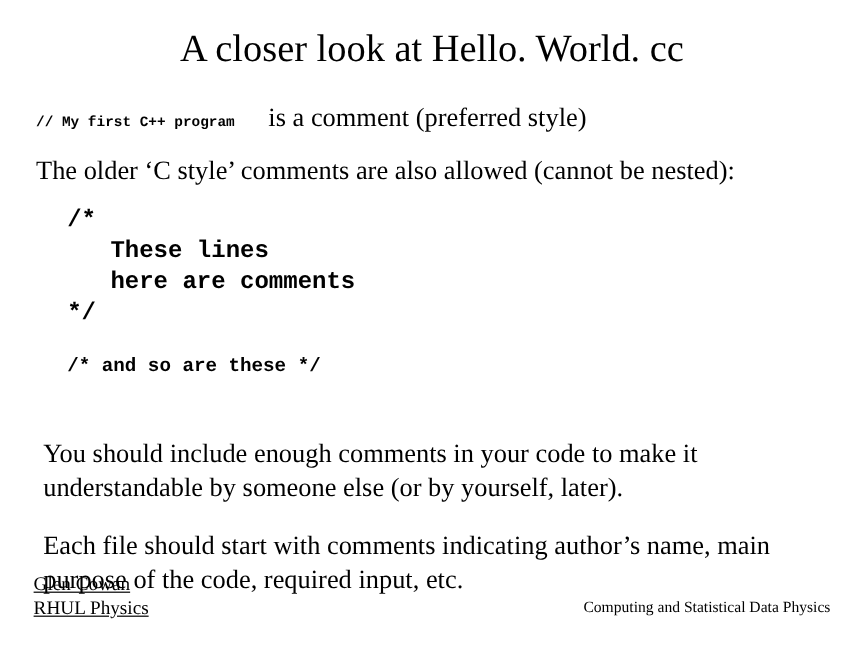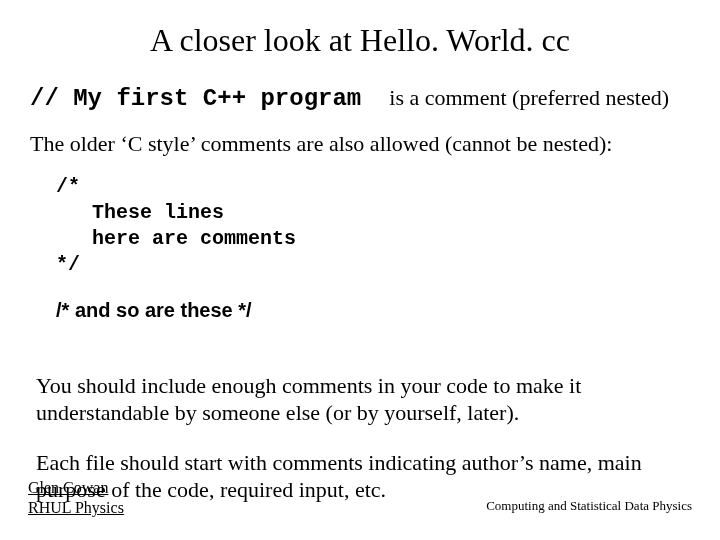--- a/index.html
+++ b/index.html
@@ -33,21 +33,21 @@
     right: 30px;
     font-size: 22px;
     line-height: 1.25;
   }
   .line1 {
     margin-top: 6px;
   }
   .line1 .code {
     font-family: "Courier New", Courier, monospace;
     font-weight: bold;
-    font-size: 24px;
+    font-size: 12px;
     margin-top: 14px;
   }
   .line1 .gap {
     display: inline-block;
     width: 28px;
   }
   .cstyle {
     margin-top: 16px;
   }
   .codeblock1 {
@@ -55,23 +55,23 @@
     margin-left: 26px;
     font-family: "Courier New", Courier, monospace;
     font-weight: bold;
     font-size: 20px;
     white-space: pre;
     line-height: 1.3;
   }
   .codeblock2 {
     margin-top: 20px;
     margin-left: 26px;
-    font-family: Liberation Sans, sans-serif;
+    font-family: Liberation Mono, monospace;
     font-weight: bold;
-    font-size: 20px;
+    font-size: 16px;
     white-space: pre;
   }
   .para1 {
     margin-top: 49px;
     margin-left: 6px;
     margin-right: 10px;
   }
   .para2 {
     margin-top: 22px;
     margin-left: 6px;
@@ -95,21 +95,21 @@
 </head>
 <body>
 
 <div class="slide">
 
   <div class="title">A closer look at Hello. World. cc</div>
 
   <div class="body">
 
     <div class="line1">
-      <span class="code">// My first C++ program</span><span class="gap"></span><span>is a comment (preferred nested)</span>
+      <span class="code">// My first C++ program</span><span class="gap"></span><span>is a comment (preferred style)</span>
     </div>
 
     <div class="cstyle">The older ‘C style’ comments are also allowed (cannot be nested):</div>
 
     <div class="codeblock1">/*
    These lines
    here are comments
 */</div>
 
     <div class="codeblock2">/* and so are these */</div>

